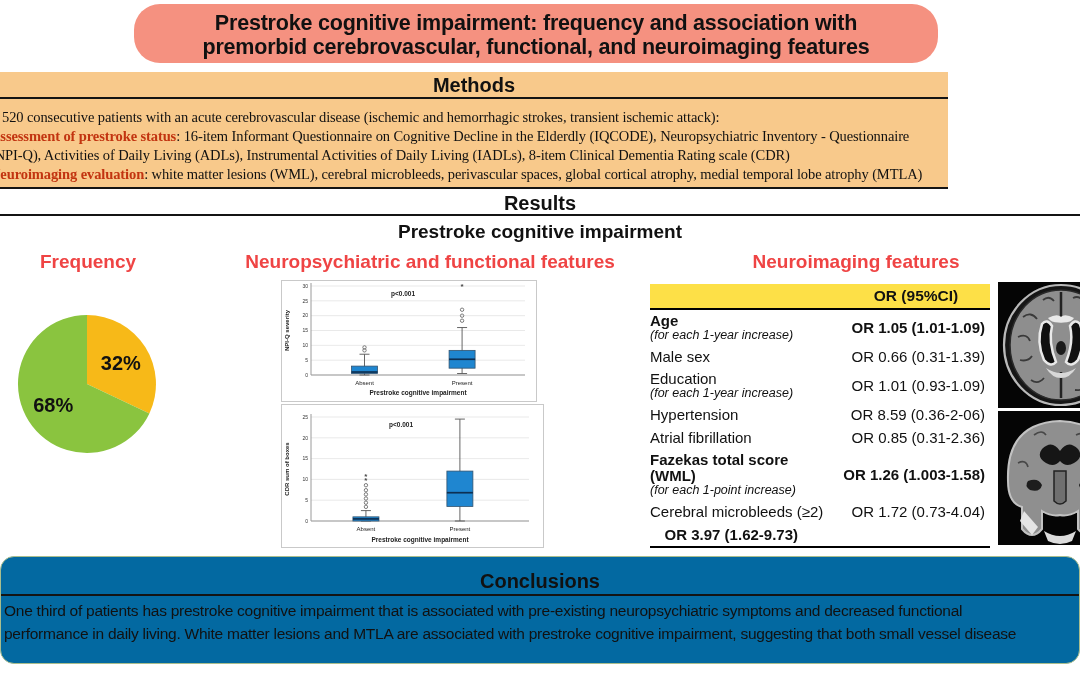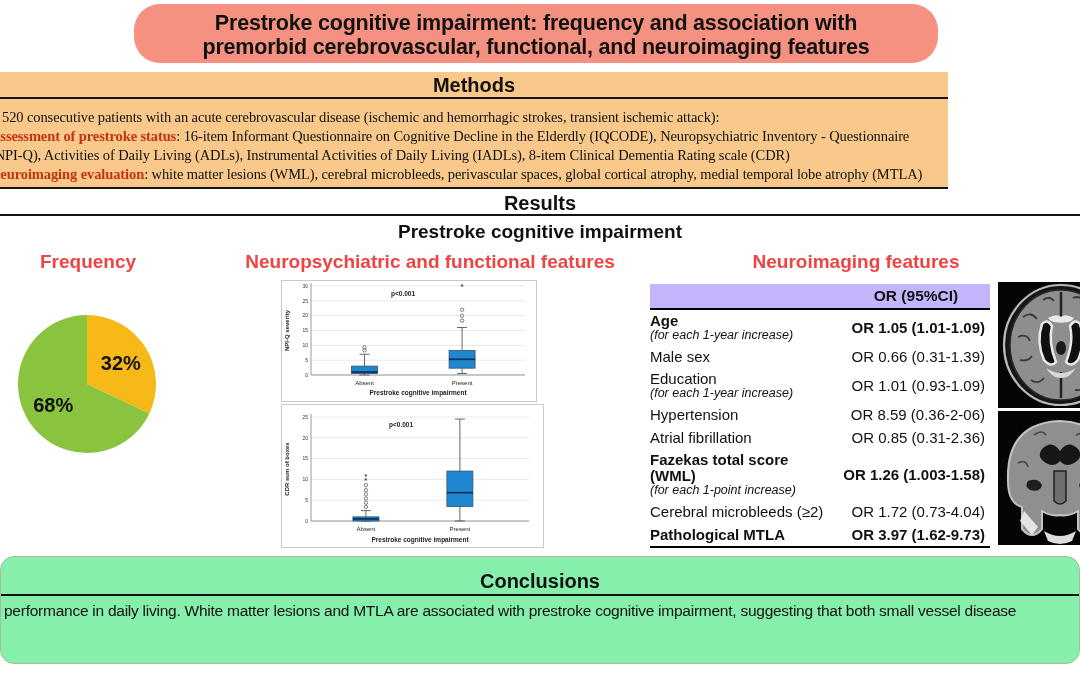--- a/index.html
+++ b/index.html
@@ -39,37 +39,37 @@
   .legend{position:absolute;left:1px;top:469px;}
   .legend-item{display:flex;align-items:center;height:19px;font-size:16px;letter-spacing:-0.2px;}
   .legend-swatch{width:13px;height:13px;margin-right:5px;flex:0 0 13px;}
 
   
   #box1{position:absolute;left:281px;top:280px;}
   #box2{position:absolute;left:281px;top:404px;}
 
   
   .or-table{position:absolute;left:650px;top:284px;width:340px;border-bottom:2px solid #000;}
-  .or-header{display:flex;height:24px;background:#c4b5fd;border-bottom:2.5px solid #000;
+  .or-header{display:flex;height:24px;background:#fde047;border-bottom:2.5px solid #000;
     align-items:center;}
   .or-header .hlabel{flex:1;}
   .or-header .hvalue{width:148px;text-align:center;font-weight:bold;font-size:15.5px;}
   .or-row{display:flex;align-items:center;padding:3px 0;}
   .or-row .rlabel{flex:1;font-size:15px;line-height:16px;}
   .or-row .rsub{font-size:12.5px;font-style:italic;font-weight:normal;line-height:13px;}
   .or-row .rvalue{width:148px;text-align:right;padding-right:5px;font-size:15px;white-space:nowrap;}
   .or-row.bold .rlabel,.or-row.bold .rvalue{font-weight:bold;}
 
   
   #mri-top{position:absolute;left:998px;top:282px;}
   #mri-bottom{position:absolute;left:998px;top:411px;}
 
   
   .conclusions{position:absolute;left:0;top:556px;width:1080px;height:108px;
-    background:#86efac;border:1px solid #a9bd8d;border-radius:14px;box-sizing:border-box;}
+    background:#0369a1;border:1px solid #a9bd8d;border-radius:14px;box-sizing:border-box;}
   .conclusions h2{margin:0;padding-top:13px;height:23px;text-align:center;
     font-size:20px;font-weight:bold;}
   .conclusions .rule{height:2px;background:#141414;margin-top:1px;}
   .conclusions-text{padding:3px 0 0 3px;}
   .conclusion-line{font-size:15.5px;line-height:23px;white-space:nowrap;letter-spacing:-0.25px;}
 </style>
 </head>
 <body>
 
 <div id="page">
@@ -221,21 +221,20 @@
         </div>
         <div class="or-row bold">
           <div class="rlabel">Fazekas total score (WML)<div class="rsub">(for each 1-point increase)</div></div>
           <div class="rvalue">OR 1.26 (1.003-1.58)</div>
         </div>
         <div class="or-row">
           <div class="rlabel">Cerebral microbleeds (≥2)</div>
           <div class="rvalue">OR 1.72 (0.73-4.04)</div>
         </div>
         <div class="or-row bold">
-          <div class="rlabel">Pathological MTLA</div>
           <div class="rvalue">OR 3.97 (1.62-9.73)</div>
         </div>
       </div>
   </div>
 
   <svg id="mri-top" width="125" height="126" viewBox="0 0 125 126">
     <rect x="0" y="0" width="125" height="126" fill="#050505"></rect>
     <ellipse cx="63" cy="63" rx="57" ry="60" fill="#161616" stroke="#b9b9b9" stroke-width="2.2"></ellipse>
     <ellipse cx="63" cy="63" rx="51" ry="55" fill="#8e8e8e" stroke="#2a2a2a" stroke-width="1.5"></ellipse>
     <path d="M63 10 V36 M63 90 V116" stroke="#222" stroke-width="2.5" fill="none"></path>
@@ -257,17 +256,18 @@
     <path d="M26 100 l14 16 l-6 8 l-12 -14 Z" fill="#e4e4e4"></path>
     <path d="M98 100 l-14 16 l6 8 l12 -14 Z" fill="#e4e4e4"></path>
     <path d="M46 120 q16 10 32 0 l-4 10 q-12 6 -24 0 Z" fill="#dcdcdc"></path>
     <path d="M20 52 q8 -4 10 4 M105 52 q-8 -4 -10 4 M36 24 q8 -6 12 0 M78 24 q8 -4 12 2" stroke="#474747" stroke-width="1.6" fill="none"></path>
   </svg>
 
   <section class="conclusions">
     <h2>Conclusions</h2>
     <div class="rule"></div>
     <div class="conclusions-text">
+      <div class="conclusion-line">One third of patients has prestroke cognitive impairment that is associated with pre-existing neuropsychiatric symptoms and decreased functional</div>
       <div class="conclusion-line">performance in daily living. White matter lesions and MTLA are associated with prestroke cognitive impairment, suggesting that both small vessel disease</div>
     </div>
   </section>
 
 </div>
 
 </body></html>

